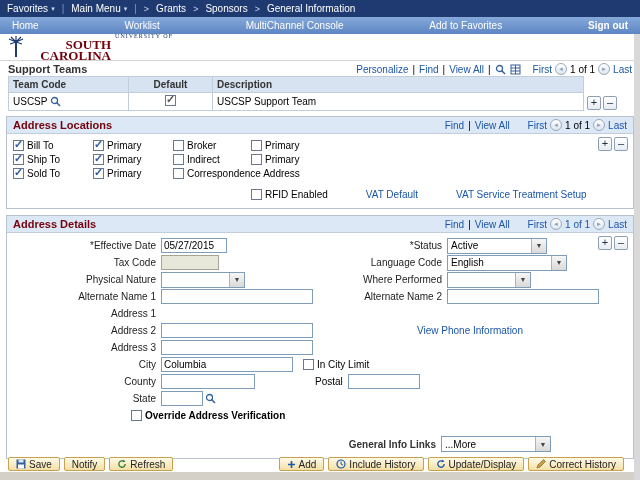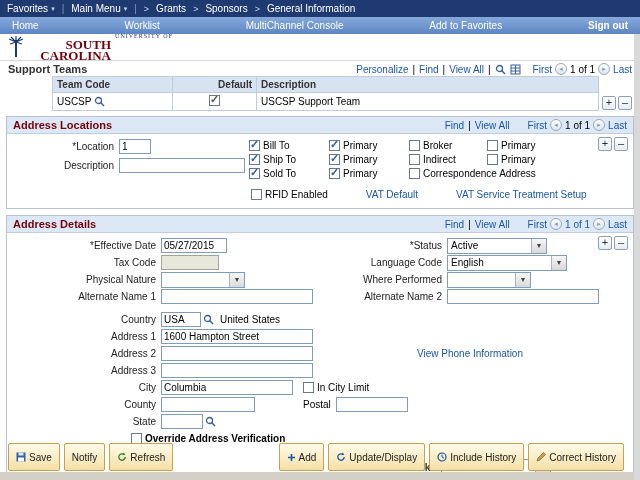--- a/index.html
+++ b/index.html
@@ -29,21 +29,21 @@
 
   
   .title-row { display:flex; align-items:center; padding:2px 8px 1px; }
   .grid-title { font-weight:bold; color:#333; font-size:11px; }
   .ctrl-row { margin-left:auto; display:flex; align-items:center; gap:4px; font-size:10px; }
   .pg { display:inline-flex; align-items:center; gap:3px; }
   .pgbtn { width:12px; height:12px; border:1px solid #9aaabb; border-radius:50%; background:linear-gradient(#fff,#dde6f0); color:#8aa0b8; font-size:6px; line-height:10px; text-align:center; cursor:pointer; }
   .iconbtn { display:inline-flex; align-items:center; cursor:pointer; }
 
   
-  .st-wrap { display:flex; align-items:flex-start; gap:3px; padding:0 8px;margin-left:44px; }
+  .st-wrap { display:flex; align-items:flex-start; gap:3px; padding:0 8px; }
   table.st { border-collapse:collapse; width:576px; font-size:10px; }
   table.st th, table.st td { border:1px solid #c2cddb; padding:2px 4px; height:16px; }
   table.st th { background:#d7e3f1; text-align:left; font-weight:bold; color:#333; }
   table.st td { background:#fff; }
   .pm { width:14px; height:14px; border:1px solid #8fa0b5; border-radius:2px; background:linear-gradient(#fff,#e7edf4); font-size:11px; line-height:11px; text-align:center; color:#234; cursor:pointer; }
   .pm-pair { display:flex; gap:2px; }
 
   
   .section { margin:5px 6px 6px; border:1px solid #b9c2ce; }
   .sec-head { background:#dce8f5; border-bottom:1px solid #c2cddb; height:17px; display:flex; align-items:center; padding:0 6px; }
@@ -77,21 +77,21 @@
   .f1 { width:200px; flex:none; display:flex; align-items:center; gap:3px; }
   .l2 { width:86px; text-align:right; padding-right:5px; color:#222; flex:none; }
   .bold { font-weight:bold; }
 
   
   .gil-row { display:flex; align-items:center; margin-top:12px; }
   .gil-lbl { width:428px; text-align:right; padding-right:5px; font-weight:bold; color:#333; }
 
   
   .footer { position:absolute; left:0; right:8px; bottom:9px; display:flex; align-items:center; gap:4px; padding:0 8px; }
-  .btn { display:inline-flex; align-items:center; gap:3px; height:28px; padding:0 7px; font-size:10px; color:#222;
+  .btn { display:inline-flex; align-items:center; gap:3px; height:14px; padding:0 7px; font-size:10px; color:#222;
          background:linear-gradient(#fffbe9,#f4dfa6); border:1px solid #c7a14b; border-radius:2px; cursor:pointer; }
   .rgroup { margin-left:auto; display:flex; gap:4px; }
 
   .bottom-strip { position:absolute; left:0; right:0; bottom:0; height:8px; background:#d4d0c8; }
   .right-strip { position:absolute; right:0; top:34px; bottom:0; width:6px; background:#d9d9d9; }
 
   svg { display:block; }
 </style>
 </head>
 <body>
@@ -172,21 +172,21 @@
   <div class="st-wrap">
     <table class="st">
       <colgroup>
           <col style="width:120px">
           <col style="width:84px">
           <col>
         </colgroup>
       <tbody>
           <tr>
         <th>Team Code</th>
-        <th style="text-align:right;">Default</th>
+        <th style="text-align:center;">Default</th>
         <th>Description</th>
       </tr>
       <tr>
         <td>
           <span style="display:inline-flex;align-items:center;gap:3px;">
             <span>USCSP</span>
             <span class="iconbtn">
               <svg width="11" height="11" viewBox="0 0 11 11">
                     <circle cx="4.5" cy="4.5" r="3" fill="none" stroke="#35609c" stroke-width="1.3"></circle>
                     <line x1="6.8" y1="6.8" x2="10" y2="10" stroke="#35609c" stroke-width="1.5"></line>
@@ -220,30 +220,20 @@
           <span class="lnk">Last</span>
         </span>
       </span>
     </div>
     <div class="sec-body">
       <span class="pm-pair pm-abs">
         <span class="pm">+</span>
         <span class="pm">–</span>
       </span>
       <div class="al-top">
-        <div class="al-left">
-          <div class="al-lrow">
-            <span class="al-lbl">*Location</span>
-            <input class="inp" style="width: 32px;" value="1">
-          </div>
-          <div class="al-lrow">
-            <span class="al-lbl">Description</span>
-            <input class="inp" style="width: 126px;" value="">
-          </div>
-        </div>
         <div class="al-checks">
           <span class="cbcell">
               <span class="cb on"></span>
               <span>Bill To</span>
             </span>
           <span class="cbcell">
               <span class="cb on"></span>
               <span>Primary</span>
             </span>
           <span class="cbcell">
@@ -360,35 +350,23 @@
 
       <div class="ad-row">
         <span class="l1">Alternate Name 1</span>
         <span class="f1">
             <input class="inp" style="width: 152px;" value="">
           </span>
         <span class="l2">Alternate Name 2</span>
         <input class="inp" style="width: 152px;" value="">
       </div>
 
-      <div class="ad-row" style="margin-top:6px;">
-        <span class="l1">Country</span>
-        <input class="inp" style="width: 40px;" value="USA">
-        <span class="iconbtn" style="margin-left:2px;">
-          <svg width="11" height="11" viewBox="0 0 11 11">
-              <circle cx="4.5" cy="4.5" r="3" fill="none" stroke="#35609c" stroke-width="1.3"></circle>
-              <line x1="6.8" y1="6.8" x2="10" y2="10" stroke="#35609c" stroke-width="1.5"></line>
-            </svg>
-        </span>
-        <span style="margin-left:6px;">United States</span>
-      </div>
 
       <div class="ad-row">
         <span class="l1">Address 1</span>
-        <input class="inp" style="width: 152px;" value="1600 Hampton Street">
       </div>
 
       <div class="ad-row">
         <span class="l1">Address 2</span>
         <input class="inp" style="width: 152px;" value="">
         <span class="lnk" style="margin-left:104px;">View Phone Information</span>
       </div>
 
       <div class="ad-row">
         <span class="l1">Address 3</span>
@@ -400,21 +378,21 @@
         <input class="inp" style="width: 132px;" value="Columbia">
         <span class="cbcell" style="margin-left:10px;">
           <span class="cb"></span>
           <span>In City Limit</span>
         </span>
       </div>
 
       <div class="ad-row">
         <span class="l1">County</span>
         <input class="inp" style="width: 94px;" value="">
-        <span style="margin-left:48px;">Postal</span>
+        <span style="margin-left:60px;">Postal</span>
         <input class="inp" style="width: 72px; margin-left: 5px;" value="">
       </div>
 
       <div class="ad-row">
         <span class="l1">State</span>
         <input class="inp" style="width: 42px;" value="">
         <span class="iconbtn" style="margin-left:2px;">
           <svg width="11" height="11" viewBox="0 0 11 11">
               <circle cx="4.5" cy="4.5" r="3" fill="none" stroke="#35609c" stroke-width="1.3"></circle>
               <line x1="6.8" y1="6.8" x2="10" y2="10" stroke="#35609c" stroke-width="1.5"></line>
@@ -460,31 +438,31 @@
     </span>
     <span class="rgroup">
       <span class="btn">
         <svg width="9" height="9" viewBox="0 0 9 9">
             <path d="M4.5 1v7M1 4.5h7" stroke="#1b56a8" stroke-width="1.6"></path>
           </svg>
         <span>Add</span>
       </span>
       <span class="btn">
         <svg width="10" height="10" viewBox="0 0 10 10">
+            <circle cx="5" cy="5" r="4" fill="none" stroke="#1b56a8" stroke-width="1.2"></circle>
+            <path d="M5 2.5V5l2 1.2" fill="none" stroke="#1b56a8" stroke-width="1"></path>
+          </svg>
+        <span>Include History</span>
+      </span>
+      <span class="btn">
+        <svg width="10" height="10" viewBox="0 0 10 10">
             <path d="M8.2 5a3.2 3.2 0 1 1-1.1-2.4" fill="none" stroke="#1b56a8" stroke-width="1.3"></path>
             <path d="M6.6 0.4 8.4 2.8 5.6 3.2z" fill="#1b56a8"></path>
           </svg>
         <span>Update/Display</span>
-      </span>
-      <span class="btn">
-        <svg width="10" height="10" viewBox="0 0 10 10">
-            <circle cx="5" cy="5" r="4" fill="none" stroke="#1b56a8" stroke-width="1.2"></circle>
-            <path d="M5 2.5V5l2 1.2" fill="none" stroke="#1b56a8" stroke-width="1"></path>
-          </svg>
-        <span>Include History</span>
       </span>
       <span class="btn">
         <svg width="10" height="10" viewBox="0 0 10 10">
             <path d="M1 9l1-3 5.5-5.5 2 2L4 8z" fill="#c7a14b" stroke="#8a6d2f" stroke-width="0.8"></path>
           </svg>
         <span>Correct History</span>
       </span>
     </span>
   </div>
 

